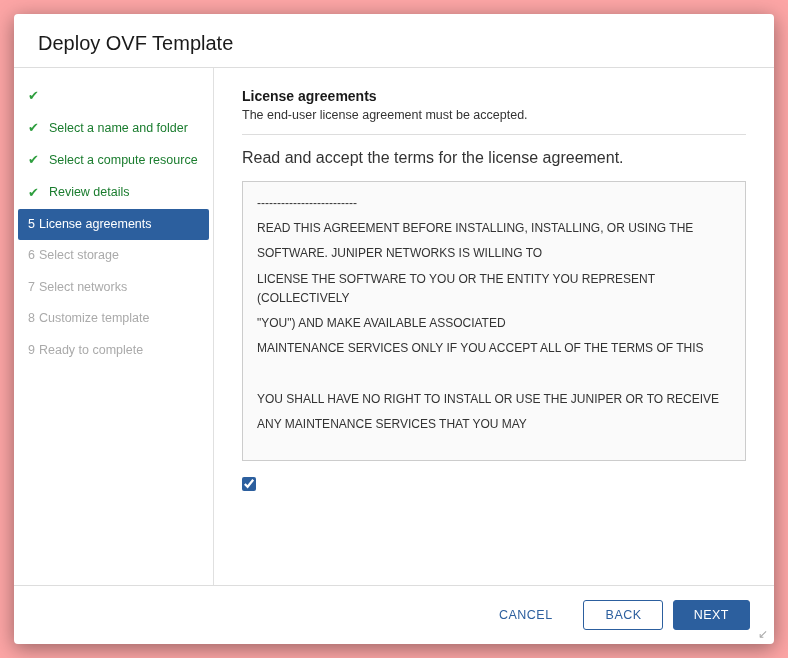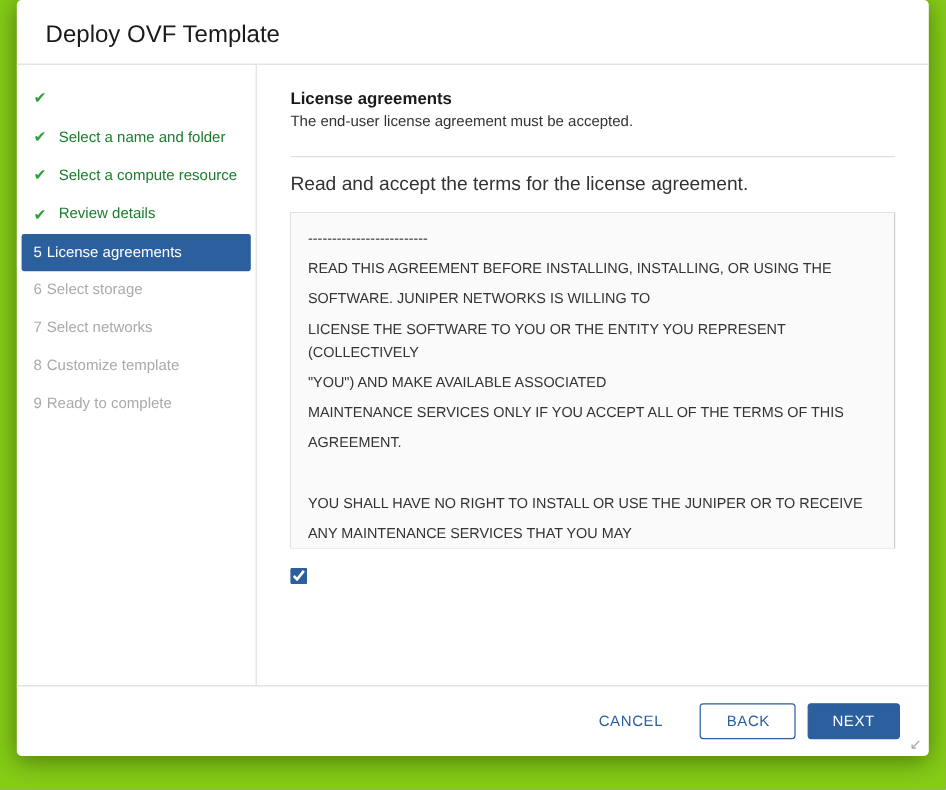--- a/index.html
+++ b/index.html
@@ -11,24 +11,24 @@
       justify-content: center;
       align-items: center;
       width: 788px;
       height: 658px;
       overflow: hidden;
     }
     .modal-overlay {
       position: relative;
       width: 788px;
       height: 658px;
-      background: #84cc16;
+      background: #fca5a5;
       display: flex;
       justify-content: center;
-      align-items: flex-start;
+      align-items: center;
     }
     .modal {
       background: #fff;
       width: 760px;
       height: 630px;
       border-radius: 4px;
       box-shadow: 0 4px 20px rgba(0,0,0,0.4);
       display: flex;
       flex-direction: column;
       position: relative;
@@ -97,21 +97,21 @@
     }
     .section-title {
       font-size: 14px;
       font-weight: 600;
       color: #1a1a1a;
       margin-bottom: 4px;
     }
     .section-subtitle {
       font-size: 12.5px;
       color: #333;
-      margin-bottom: 14px;
+      margin-bottom: 4px;
     }
     .divider {
       border: none;
       border-top: 1px solid #ddd;
       margin: 8px 0 14px 0;
     }
     .instruction-text {
       font-size: 16px;
       color: #333;
       margin-bottom: 14px;
@@ -262,21 +262,20 @@
         <hr class="divider">
         <div class="instruction-text">Read and accept the terms for the license agreement.</div>
 
         <div class="license-box">
           <p>-------------------------</p>
           <p>READ THIS AGREEMENT BEFORE INSTALLING, INSTALLING, OR USING THE</p>
           <p>SOFTWARE. JUNIPER NETWORKS IS WILLING TO</p>
           <p>LICENSE THE SOFTWARE TO YOU OR THE ENTITY YOU REPRESENT (COLLECTIVELY</p>
           <p>"YOU") AND MAKE AVAILABLE ASSOCIATED</p>
           <p>MAINTENANCE SERVICES ONLY IF YOU ACCEPT ALL OF THE TERMS OF THIS</p>
-          <p>AGREEMENT.</p>
           <p>&nbsp;</p>
           <p>YOU SHALL HAVE NO RIGHT TO INSTALL OR USE THE JUNIPER OR TO RECEIVE</p>
           <p>ANY MAINTENANCE SERVICES THAT YOU MAY</p>
 
         </div>
 
         <div class="checkbox-row">
           <input type="checkbox" id="accept-checkbox" checked="" style="">
         </div>
       </div>

